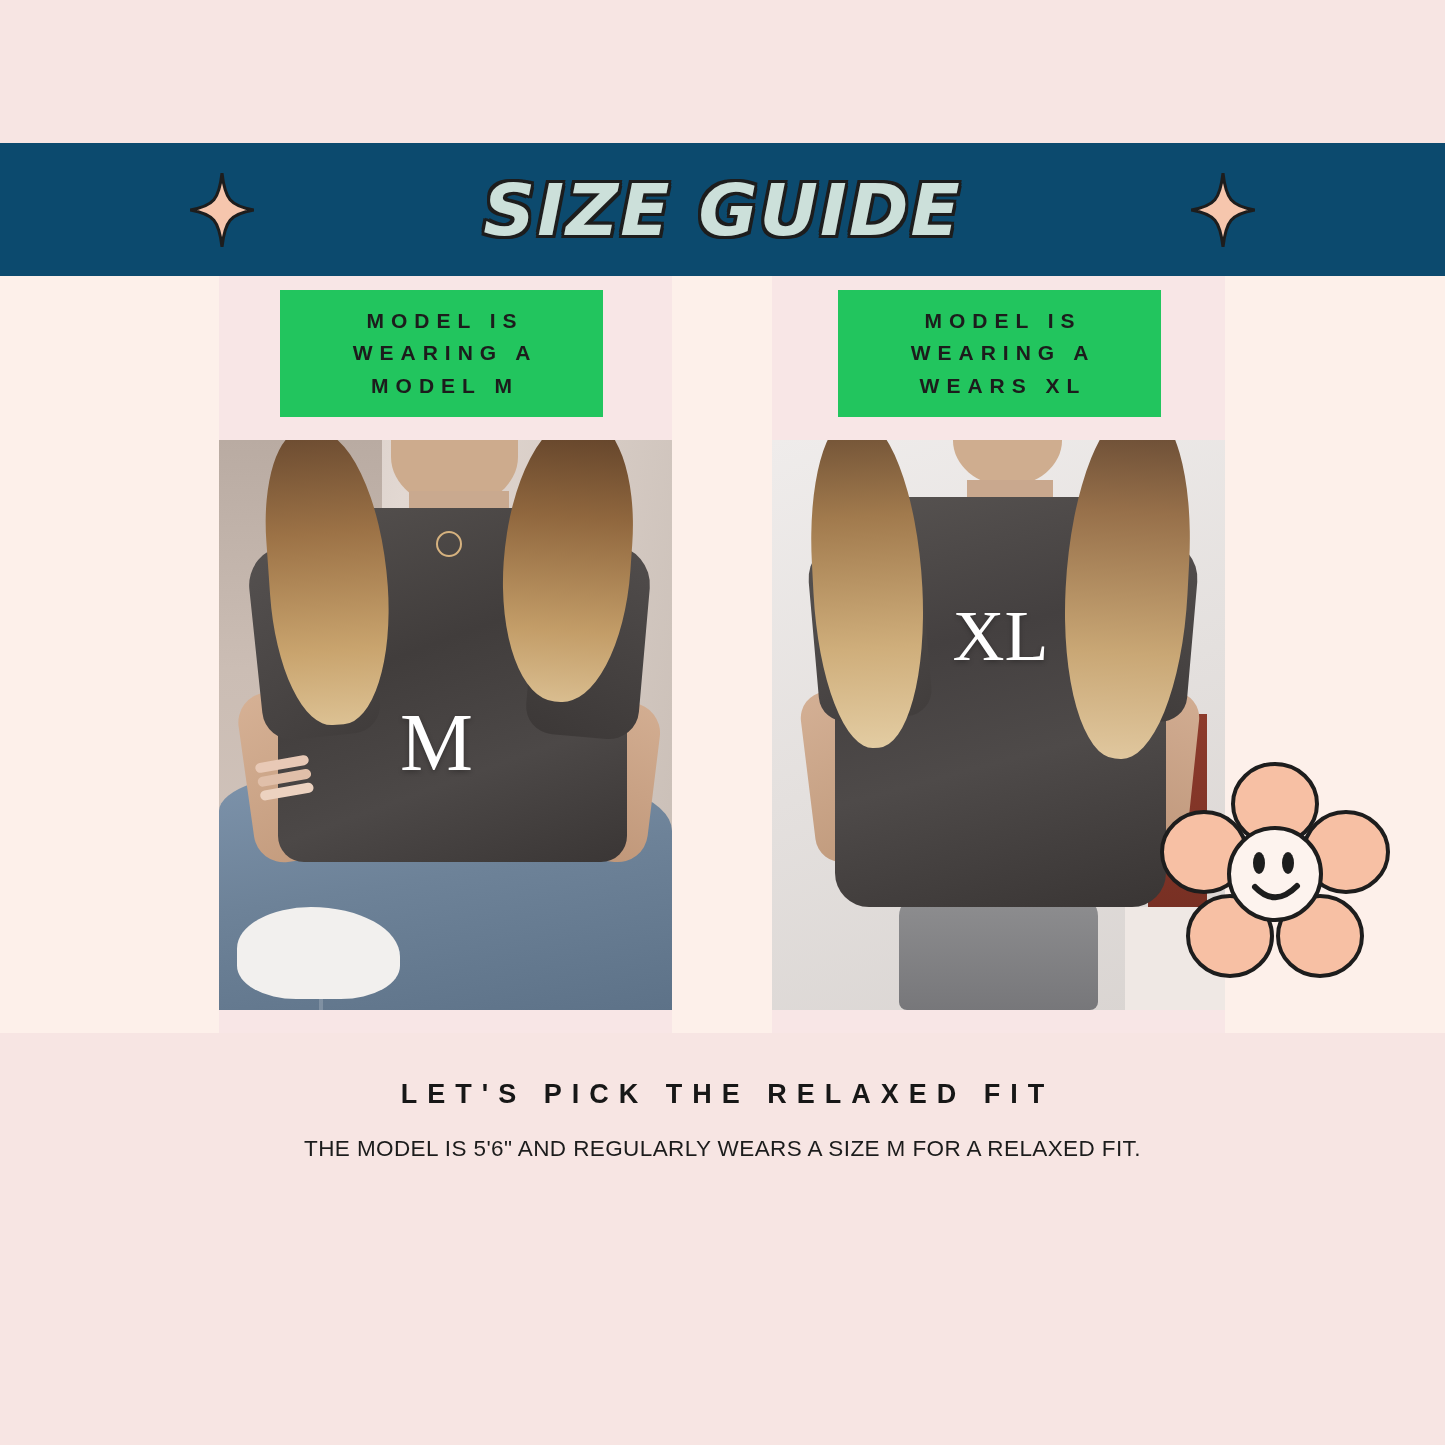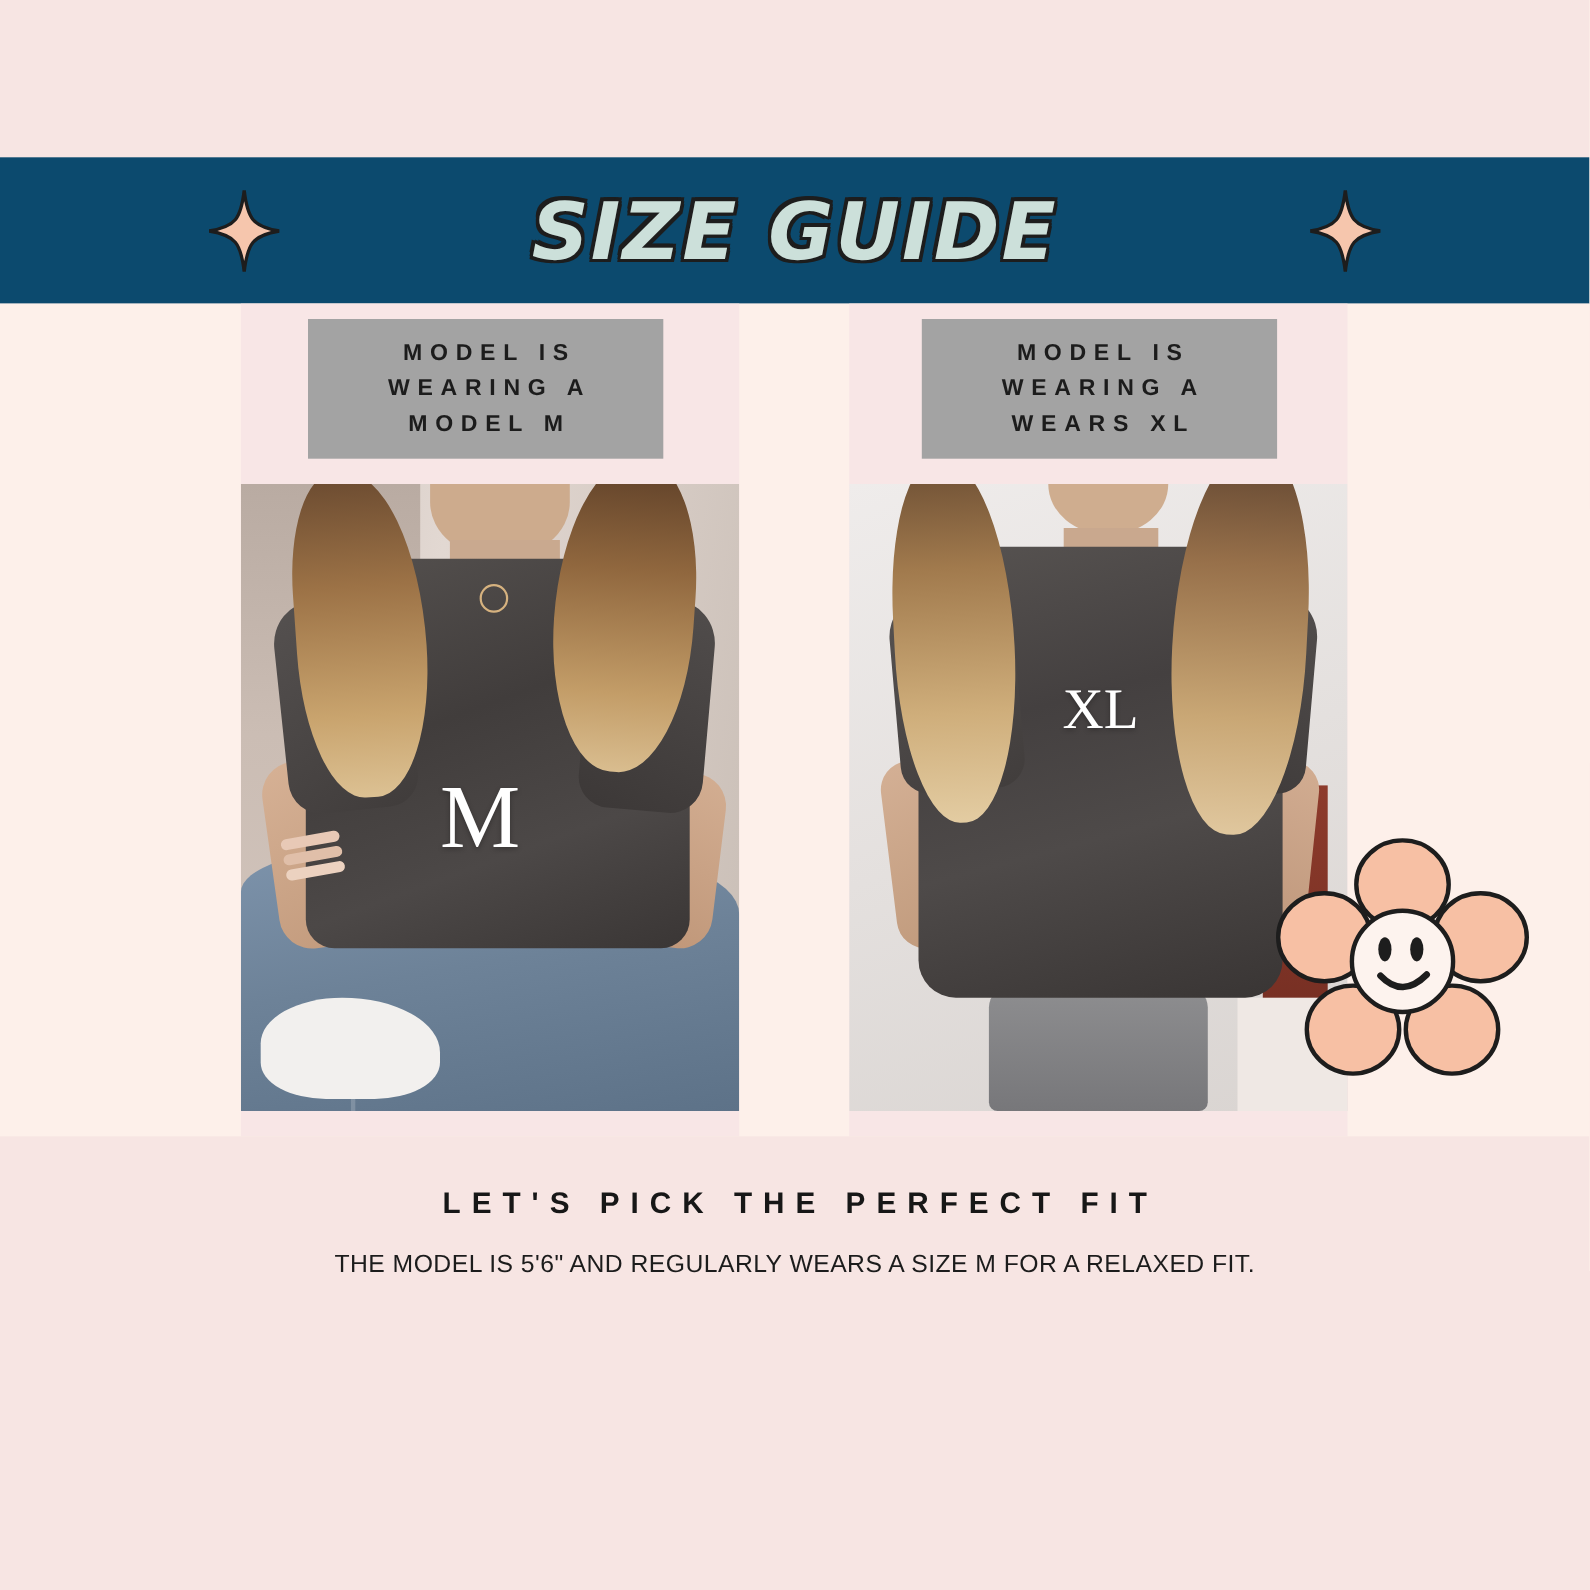--- a/index.html
+++ b/index.html
@@ -87,21 +87,21 @@
     background: #f8e6e6;
   }
   .panel-bg.left { left: 219px; }
   .panel-bg.right { left: 772px; }
 
   .label-box {
     position: absolute;
     top: 14px;
     width: 323px;
     height: 127px;
-    background: #a3a3a3;
+    background: #22c55e;
     display: flex;
     flex-direction: column;
     align-items: center;
     justify-content: center;
     text-align: center;
   }
   .label-box.left { left: 280px; }
   .label-box.right { left: 838px; }
   .label-box span {
     display: block;
@@ -304,23 +304,22 @@
     left: 0; right: 0;
     top: 262px;
     text-align: center;
     font-size: 82px;
     margin-left: -18px;
   }
   .size-letter.right {
     left: 0; right: 0;
     top: 160px;
     text-align: center;
-    font-size: 52px;
+    font-size: 72px;
     margin-left: 4px;
-    margin-top: 20px;
   }
 
   
   .flower {
     position: absolute;
     left: 1160px;
     top: 760px;
     width: 230px;
     height: 230px;
   }
@@ -445,17 +444,17 @@
         <ellipse cx="44" cy="92" rx="42" ry="40"></ellipse>
       </g>
       <circle cx="115" cy="114" r="46" fill="#fdf3ee" stroke="#1d1d1d" stroke-width="4"></circle>
       <ellipse cx="99" cy="103" rx="6" ry="11" fill="#1d1d1d"></ellipse>
       <ellipse cx="128" cy="103" rx="6" ry="11" fill="#1d1d1d"></ellipse>
       <path d="M95 127 Q115 148 137 126" fill="none" stroke="#1d1d1d" stroke-width="6" stroke-linecap="round"></path>
     </svg>
   </div>
 
   <div class="footer">
-    <div class="footer-title">LET'S PICK THE PERFECT FIT</div>
+    <div class="footer-title">LET'S PICK THE RELAXED FIT</div>
     <p class="footer-line">THE MODEL IS 5'6" AND REGULARLY WEARS A SIZE M FOR A RELAXED FIT.</p>
   </div>
 
 </div>
 
 </body></html>

